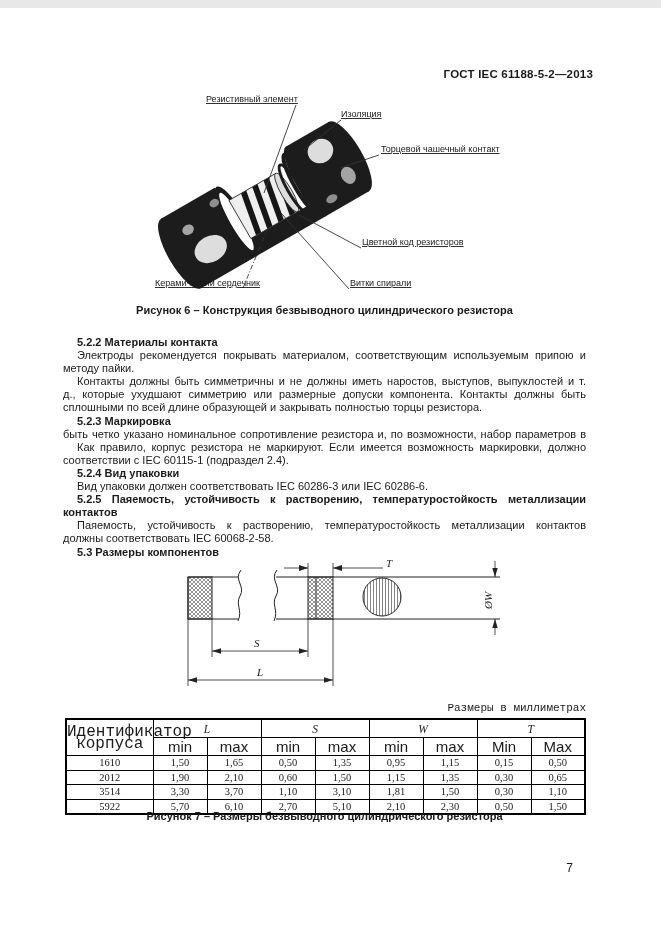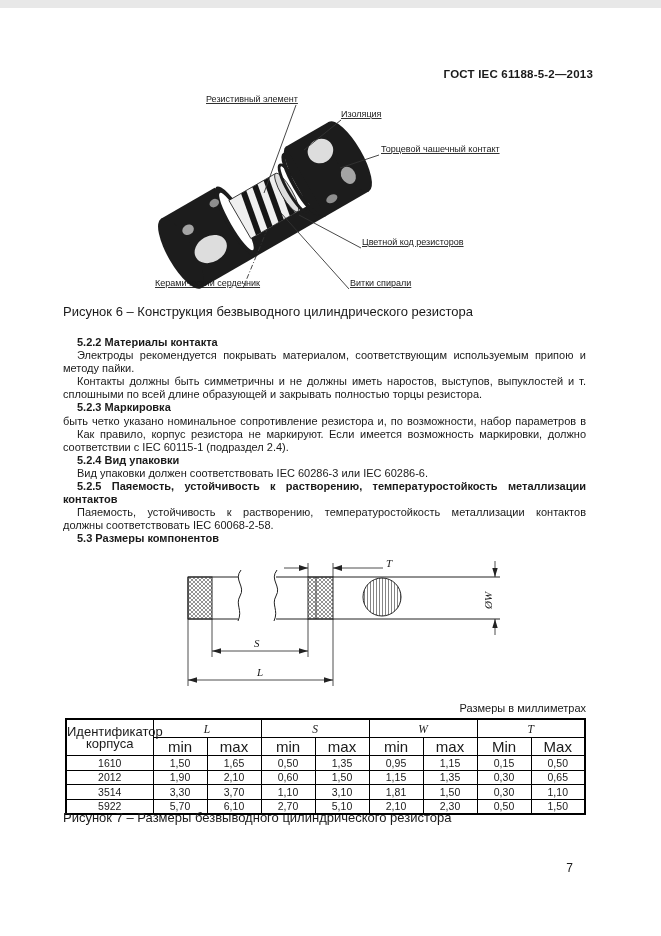--- a/index.html
+++ b/index.html
@@ -7,54 +7,54 @@
     position:relative; width:661px; height:936px; background:#ffffff;
     margin:8px auto; overflow:hidden;
     font-family:"Liberation Sans", sans-serif; color:#1a1a1a;
   }
   .doc-header {
     position:absolute; top:60px; left:63px; width:530px;
     text-align:right; font-size:11.5px; font-weight:bold; letter-spacing:0.2px;
   }
   .figure6-svg { position:absolute; top:80px; left:0; }
   .fig-caption {
-    position:absolute; left:63px; width:523px; text-align:left; font-size:13px;
+    position:absolute; left:63px; width:523px; text-align:center; font-size:11px;font-weight:bold;
   }
   .cap6 { top:296px; }
   .cap7 { top:802px; }
   .text-block {
     position:absolute; top:328px; left:63px; width:523px;
     font-size:11px; line-height:13.1px;
   }
   .tl { white-space:normal; }
   .tl.b { font-weight:bold; }
   .tl.i { padding-left:14px; }
   .tl.j { text-align:justify; text-align-last:justify; }
   .figure7-svg { position:absolute; top:548px; left:0; }
   .units-note {
     position:absolute; top:694px; left:63px; width:523px;
-    text-align:right; font-size:11px;
+    text-align:right; font-size:11px;font-family:Liberation Mono, monospace;
   }
   table.dims {
     position:absolute; top:710px; left:65px; width:521px;
     border-collapse:collapse; border:2px solid #000;
     font-size:10.5px; table-layout:fixed;
   }
   table.dims th, table.dims td {
     border:1px solid #000; text-align:center; vertical-align:middle;
     padding:0; font-weight:normal;
   }
   table.dims col.c0 { width:87px; }
-  th.idhdr { font-size:13px; line-height:12px; }
+  th.idhdr { font-size:16px; line-height:12px;font-family:Liberation Mono, monospace; }
   th.grp {
     font-family:"Liberation Serif", serif; font-style:italic;
     font-size:11.5px; height:17px;
   }
   tr.subrow th { height:16px; font-size:15px; }
-  table.dims tbody td { height:13.5px; }
+  table.dims tbody td { height:13.5px;font-family:Liberation Serif, serif; }
   .page-number {
     position:absolute; top:853px; left:63px; width:510px;
     text-align:right; font-size:12px;
   }
   svg text.lbl {
     font-family:"Liberation Sans", sans-serif; font-size:9px; fill:#1a1a1a;
     text-decoration:underline;
   }
   svg text.dim {
     font-family:"Liberation Serif", serif; font-style:italic;
@@ -120,20 +120,21 @@
     <text class="lbl" x="155" y="198">Керамический сердечник</text>
   </svg>
 
   <div class="fig-caption cap6">Рисунок 6 – Конструкция безвыводного цилиндрического резистора</div>
 
   <div class="text-block" id="text-block">
       <div class="tl b i">5.2.2 Материалы контакта</div>
       <div class="tl i j">Электроды рекомендуется покрывать материалом, соответствующим используемым припою и</div>
       <div class="tl">методу пайки.</div>
       <div class="tl i j">Контакты должны быть симметричны и не должны иметь наростов, выступов, выпуклостей и т.</div>
+      <div class="tl j">д., которые ухудшают симметрию или размерные допуски компонента. Контакты должны быть</div>
       <div class="tl">сплошными по всей длине образующей и закрывать полностью торцы резистора.</div>
       <div class="tl b i">5.2.3 Маркировка</div>
       <div class="tl j">быть четко указано номинальное сопротивление резистора и, по возможности, набор параметров в</div>
       <div class="tl i j">Как правило, корпус резистора не маркируют. Если имеется возможность маркировки, должно</div>
       <div class="tl">соответствии с IEC 60115-1 (подраздел 2.4).</div>
       <div class="tl b i">5.2.4 Вид упаковки</div>
       <div class="tl i">Вид упаковки должен соответствовать IEC 60286-3 или IEC 60286-6.</div>
       <div class="tl b i j">5.2.5 Паяемость, устойчивость к растворению, температуростойкость металлизации</div>
       <div class="tl b">контактов</div>
       <div class="tl i j">Паяемость, устойчивость к растворению, температуростойкость металлизации контактов</div>

